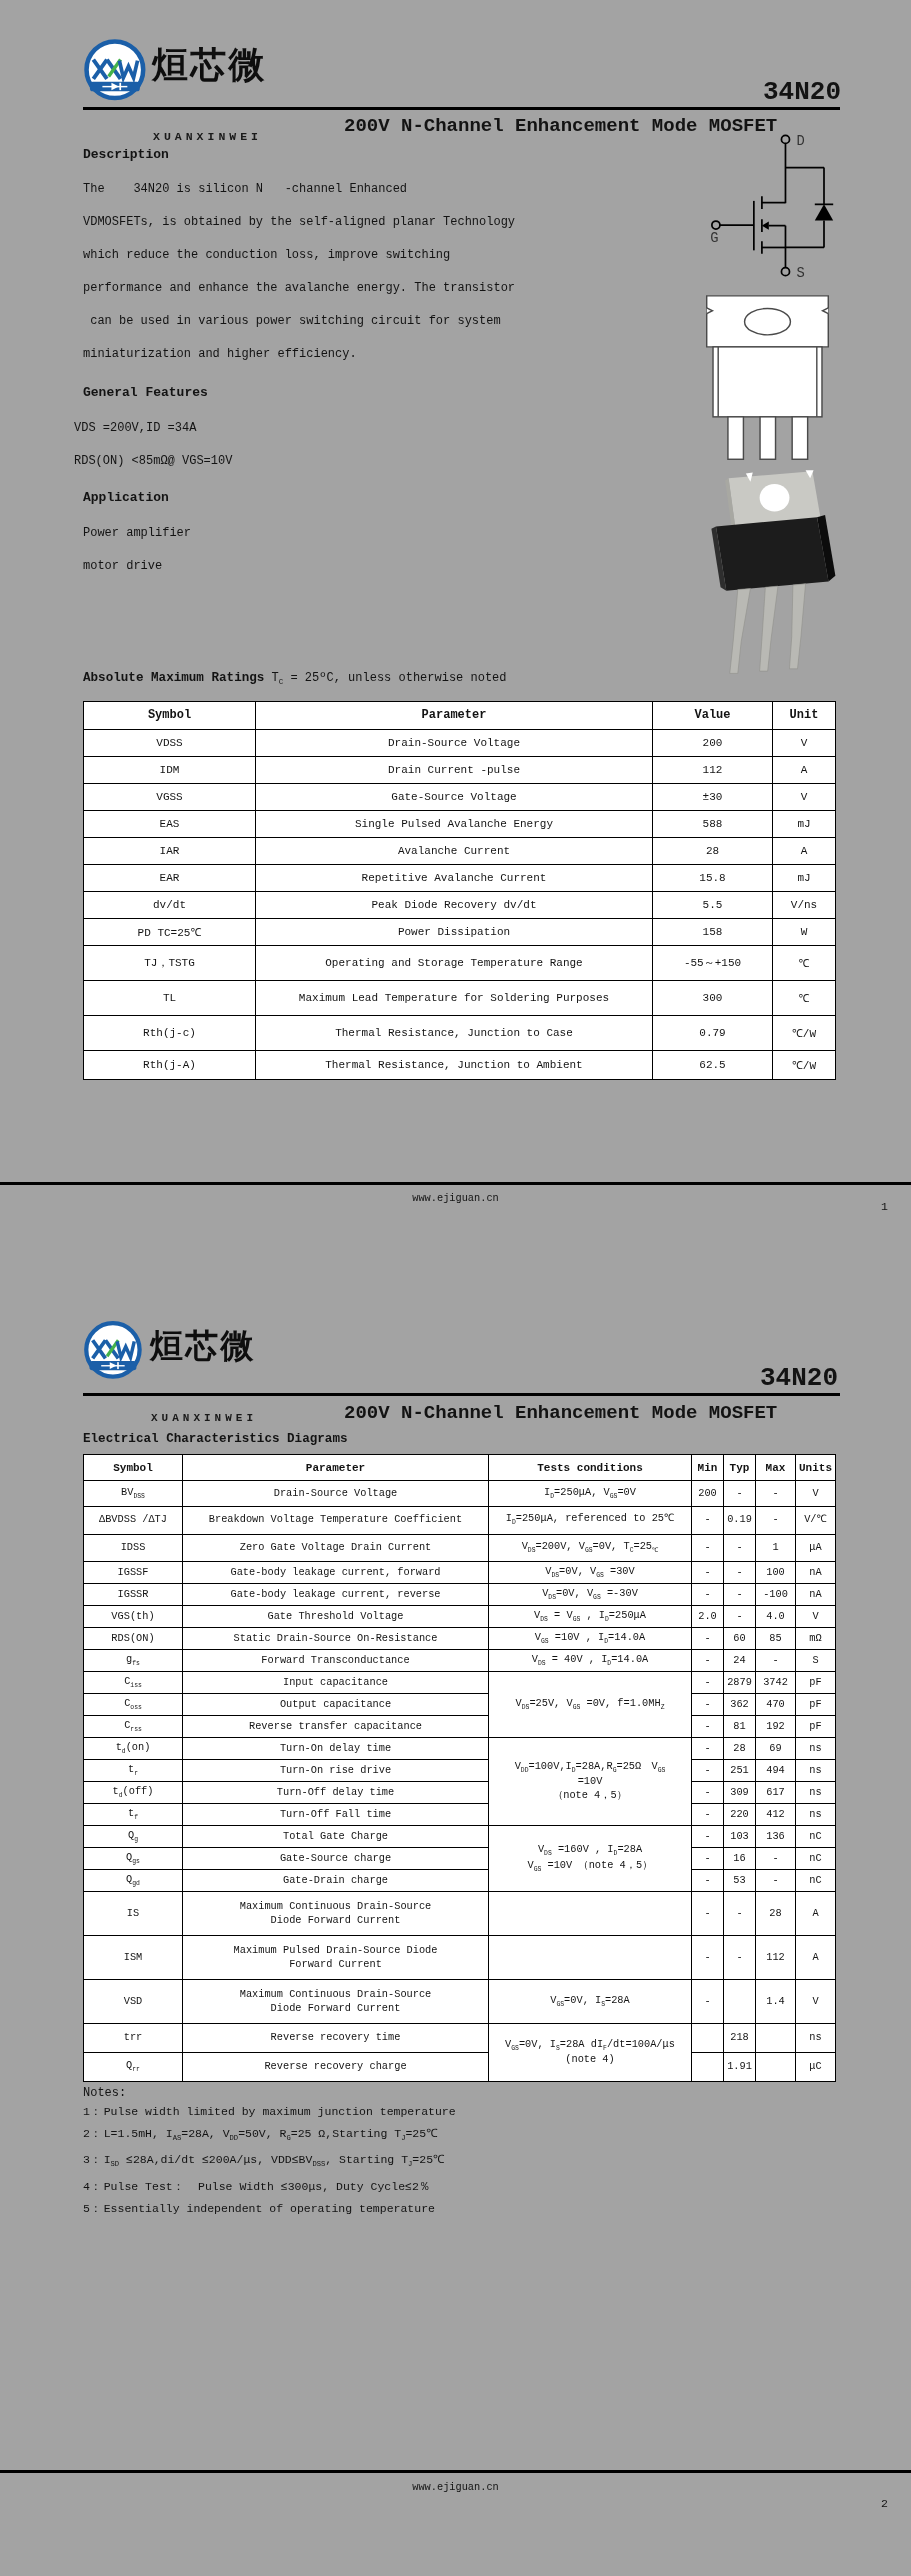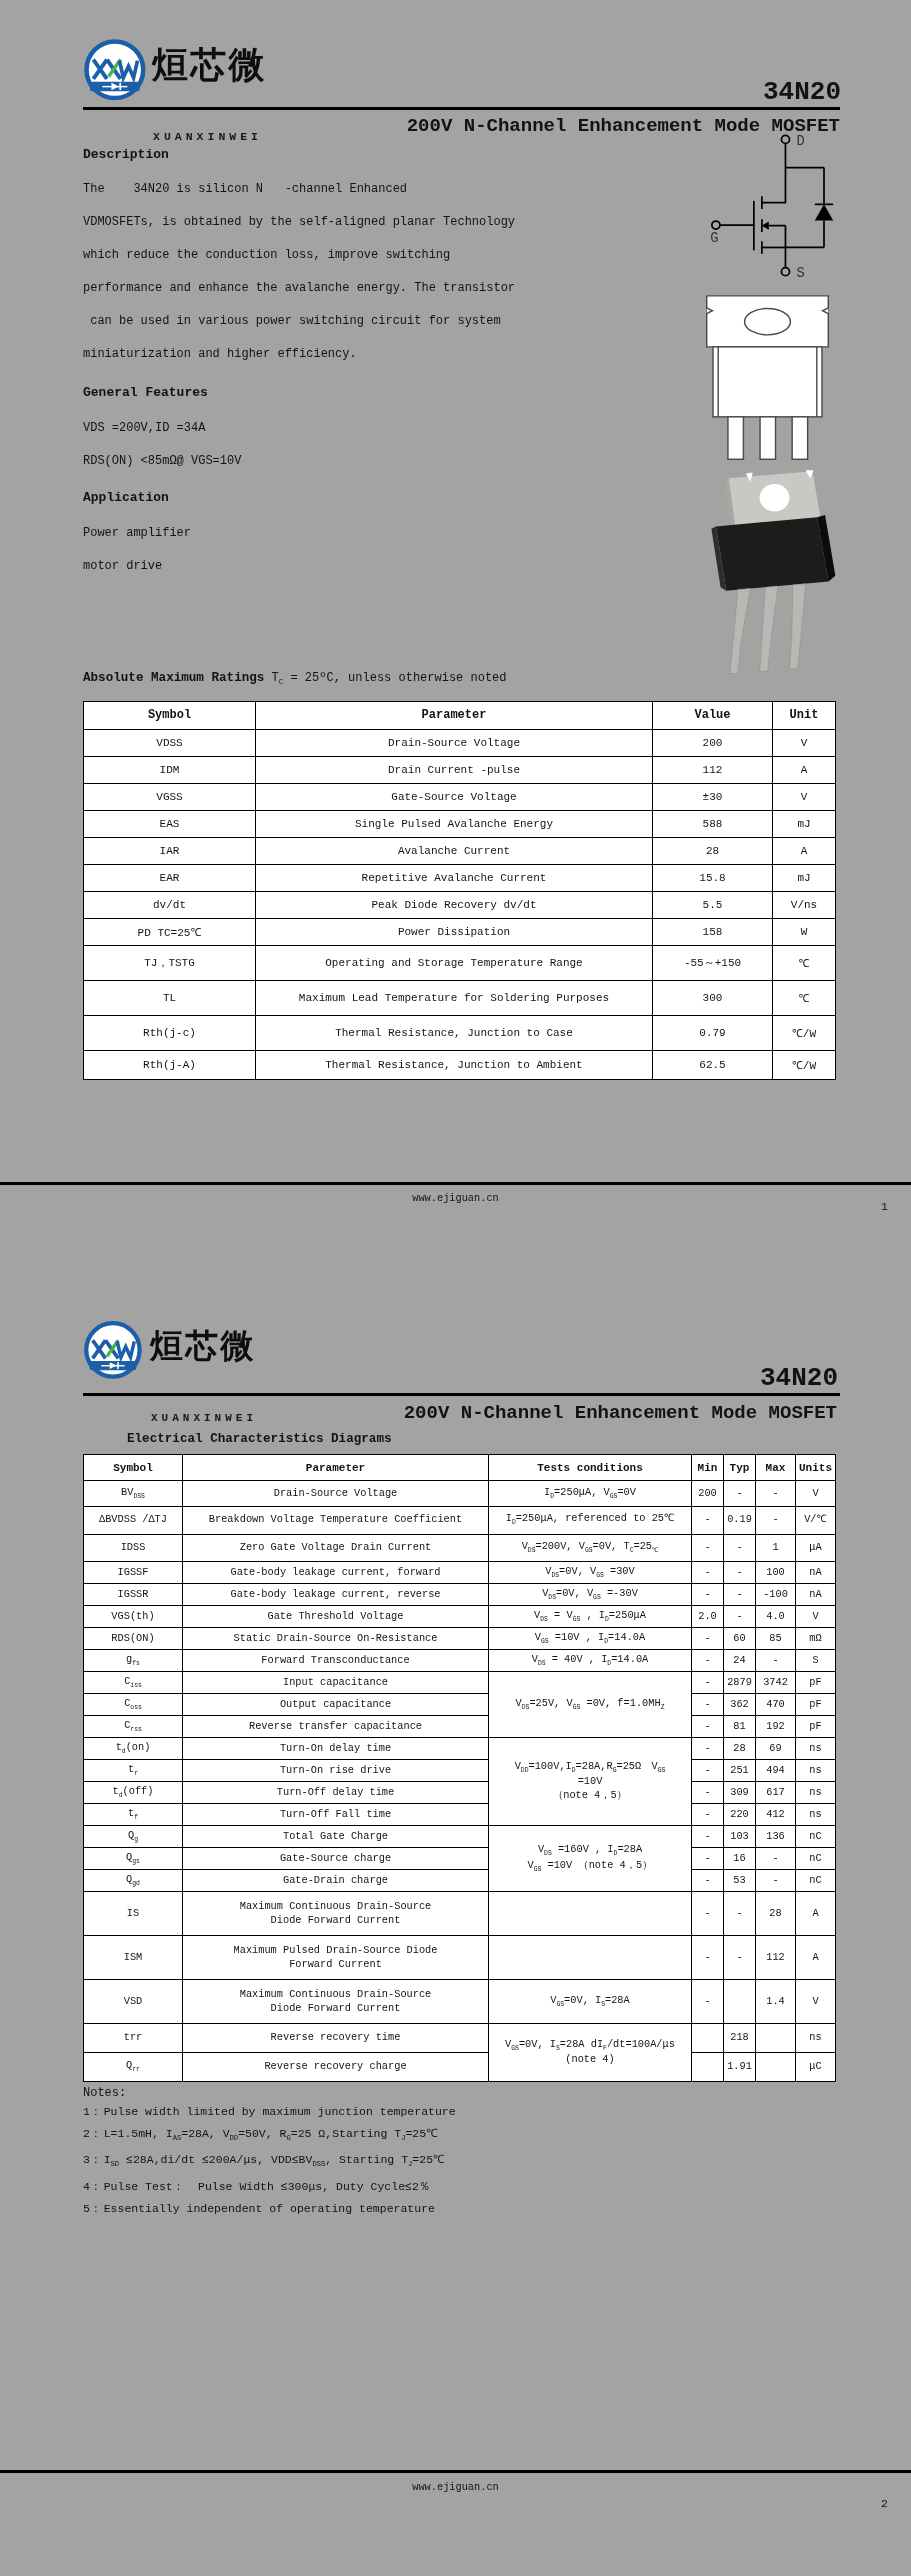--- a/index.html
+++ b/index.html
@@ -7,21 +7,21 @@
        font-family:Liberation Mono, monospace;color:#131313;overflow:hidden;}
   .abs{position:absolute;}
 
   
   .logo-zh{font-size:36px;font-weight:700;letter-spacing:2.3px;color:#0e0e0e;line-height:1;}
   .logo-en{font-size:11.5px;font-weight:600;letter-spacing:4px;color:#1a1a1a;line-height:1;margin-top:44px;}
 
   
   .product-title{font-size:26px;font-weight:700;text-align:right;line-height:1;}
   .rule{background:#000;height:3.4px;}
-  .subtitle{font-size:19px;font-weight:700;text-align:right;line-height:1;}
+  .subtitle{font-size:19px;font-weight:700;line-height:1;}
   .h-section{font-size:13px;font-weight:700;line-height:1.1;}
 
   
   .lines .line{font-size:12px;line-height:33px;white-space:pre;}
   .feat .line{font-size:12px;line-height:33px;white-space:pre;}
 
   
   table{border-collapse:collapse;table-layout:fixed;width:752px;background:#fff;}
   #t1,#t2{border:1.7px solid #000;}
   th,td{border-left:0.9px solid #000;border-right:0.9px solid #000;
@@ -88,21 +88,21 @@
   <div class="abs lines" style="left:83px;top:173px;width:390px;">
       <div class="line">The    34N20 is silicon N   -channel Enhanced</div>
       <div class="line">VDMOSFETs, is obtained by the self-aligned planar Technology</div>
       <div class="line">which reduce the conduction loss, improve switching</div>
       <div class="line">performance and enhance the avalanche energy. The transistor</div>
       <div class="line"> can be used in various power switching circuit for system</div>
       <div class="line">miniaturization and higher efficiency.</div>
     </div>
 
   <div class="abs h-section" style="left:83px;top:386px;">General Features</div>
-  <div class="abs feat" style="left:83px;top:412px;width:390px;">
+  <div class="abs feat" style="left:74px;top:412px;width:390px;">
       <div class="line">VDS =200V,ID =34A</div>
       <div class="line">RDS(ON) &lt;85mΩ@ VGS=10V</div>
     </div>
 
   <div class="abs h-section" style="left:83px;top:491px;">Application</div>
   <div class="abs feat" style="left:83px;top:517px;width:390px;">
       <div class="line">Power amplifier</div>
       <div class="line">motor drive</div>
     </div>
 
@@ -283,21 +283,21 @@
       <rect x="66" y="79" width="3" height="13" fill="#fff"></rect>
     </svg>
   </div>
   <div class="abs logo-zh" style="left:150px;top:1332px;font-size:33px;">烜芯微</div>
   <div class="abs logo-en" style="left:151px;top:1369px;font-size:11px;">XUANXINWEI</div>
 
   <div class="abs product-title" style="left:574px;top:1365px;width:264px;">34N20</div>
   <div class="abs rule" style="left:83px;top:1393px;width:757px;"></div>
   <div class="abs subtitle" style="left:344px;top:1404px;width:493px;">200V N-Channel Enhancement Mode MOSFET</div>
 
-  <div class="abs h-section" style="left:83px;top:1433px;font-size:12.6px;margin-left:44px;">Electrical Characteristics Diagrams</div>
+  <div class="abs h-section" style="left:83px;top:1433px;font-size:12.6px;">Electrical Characteristics Diagrams</div>
 
   <table id="t2" class="abs" style="left:83px;top:1454px;">
     <colgroup>
       <col style="width:99px">
         <col style="width:306px">
         <col style="width:203px">
       <col style="width:32px">
         <col style="width:32px">
         <col style="width:40px">
         <col style="width:40px">

